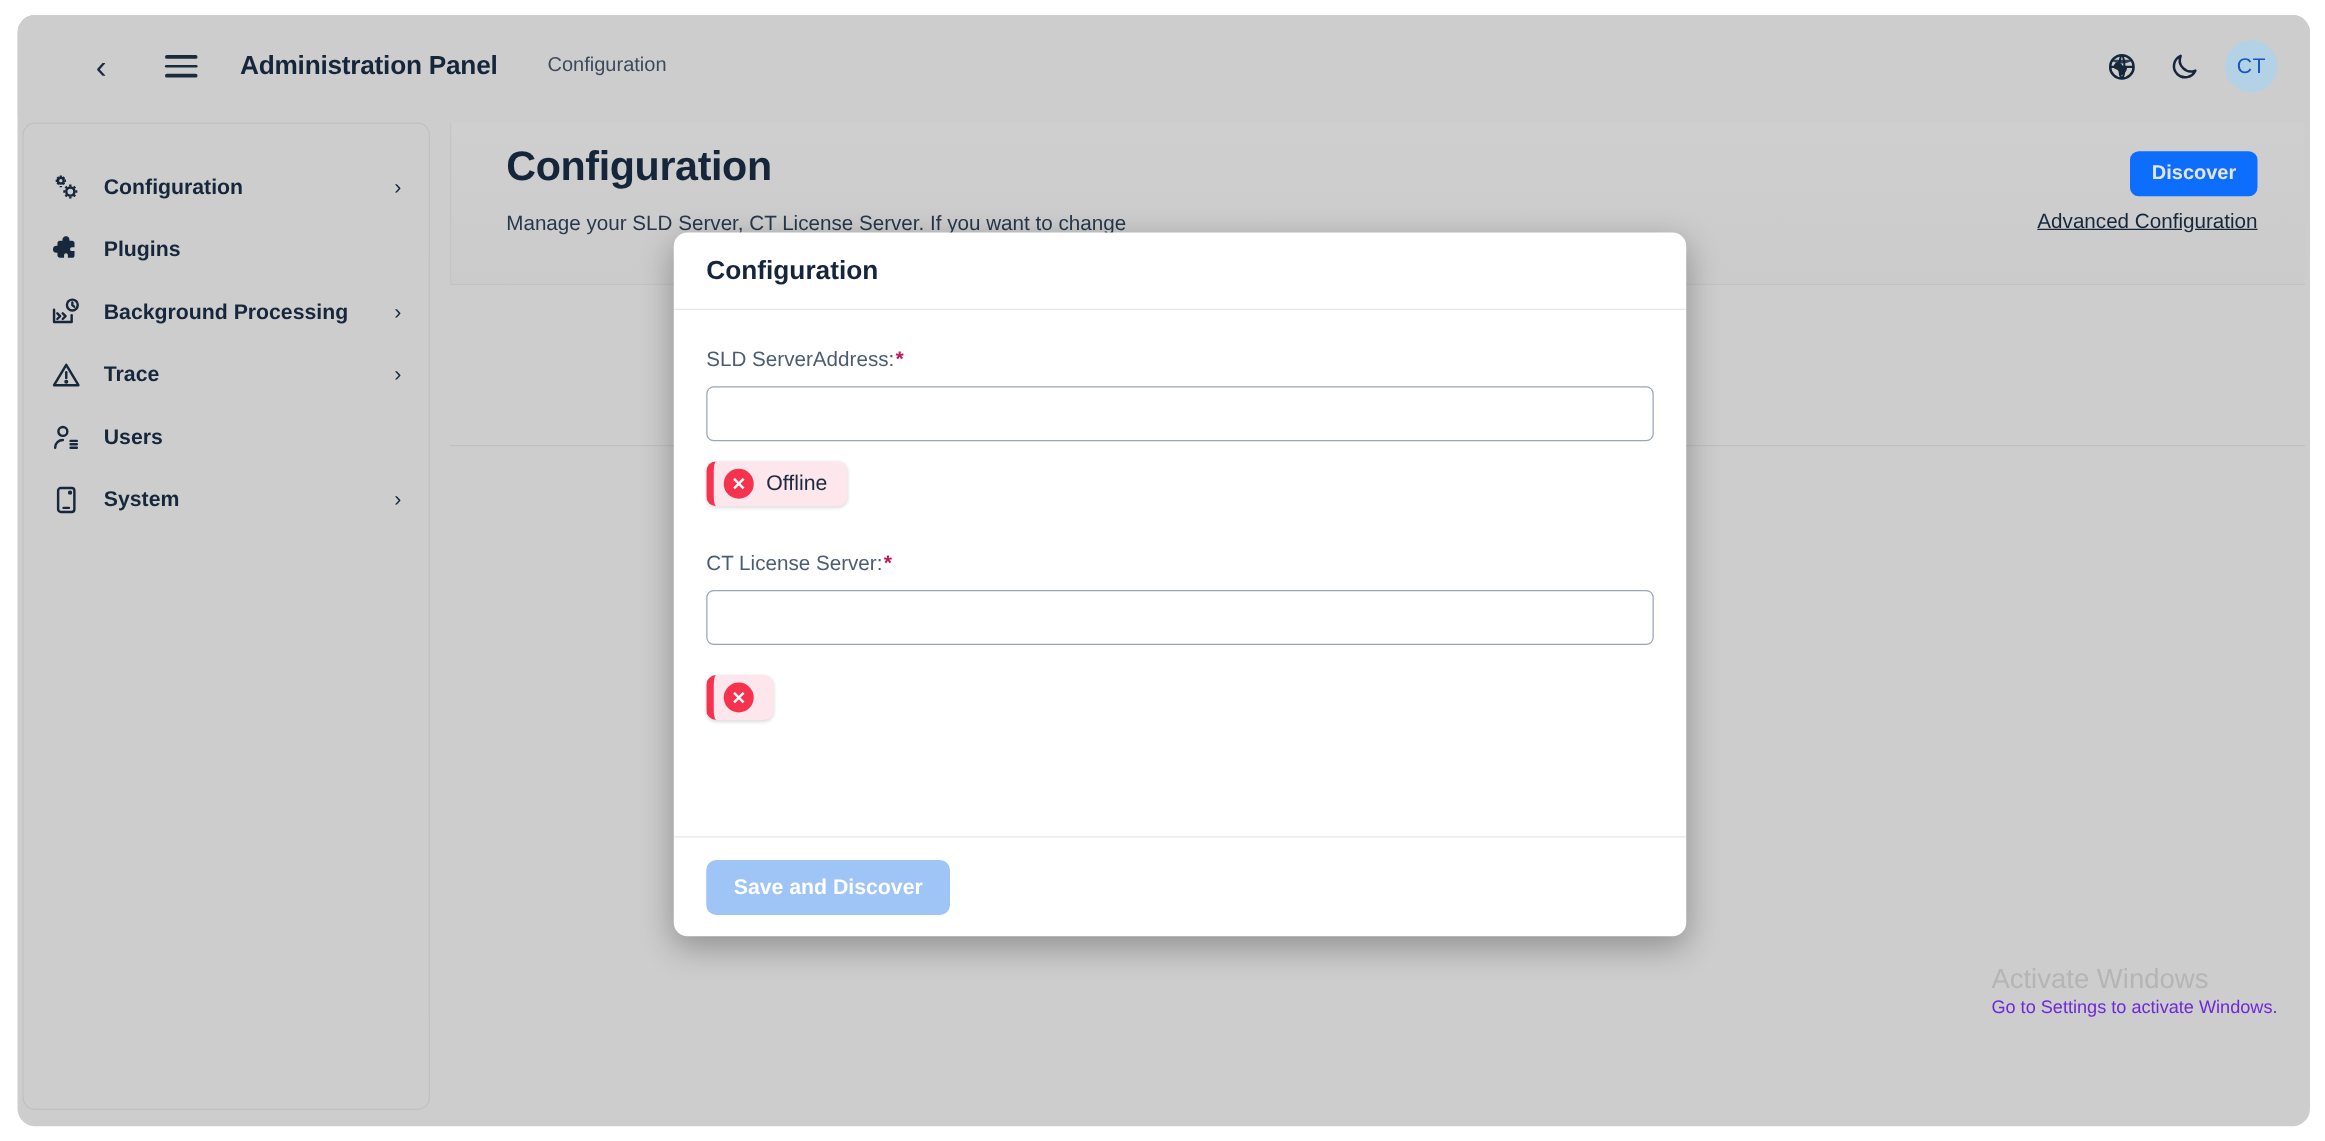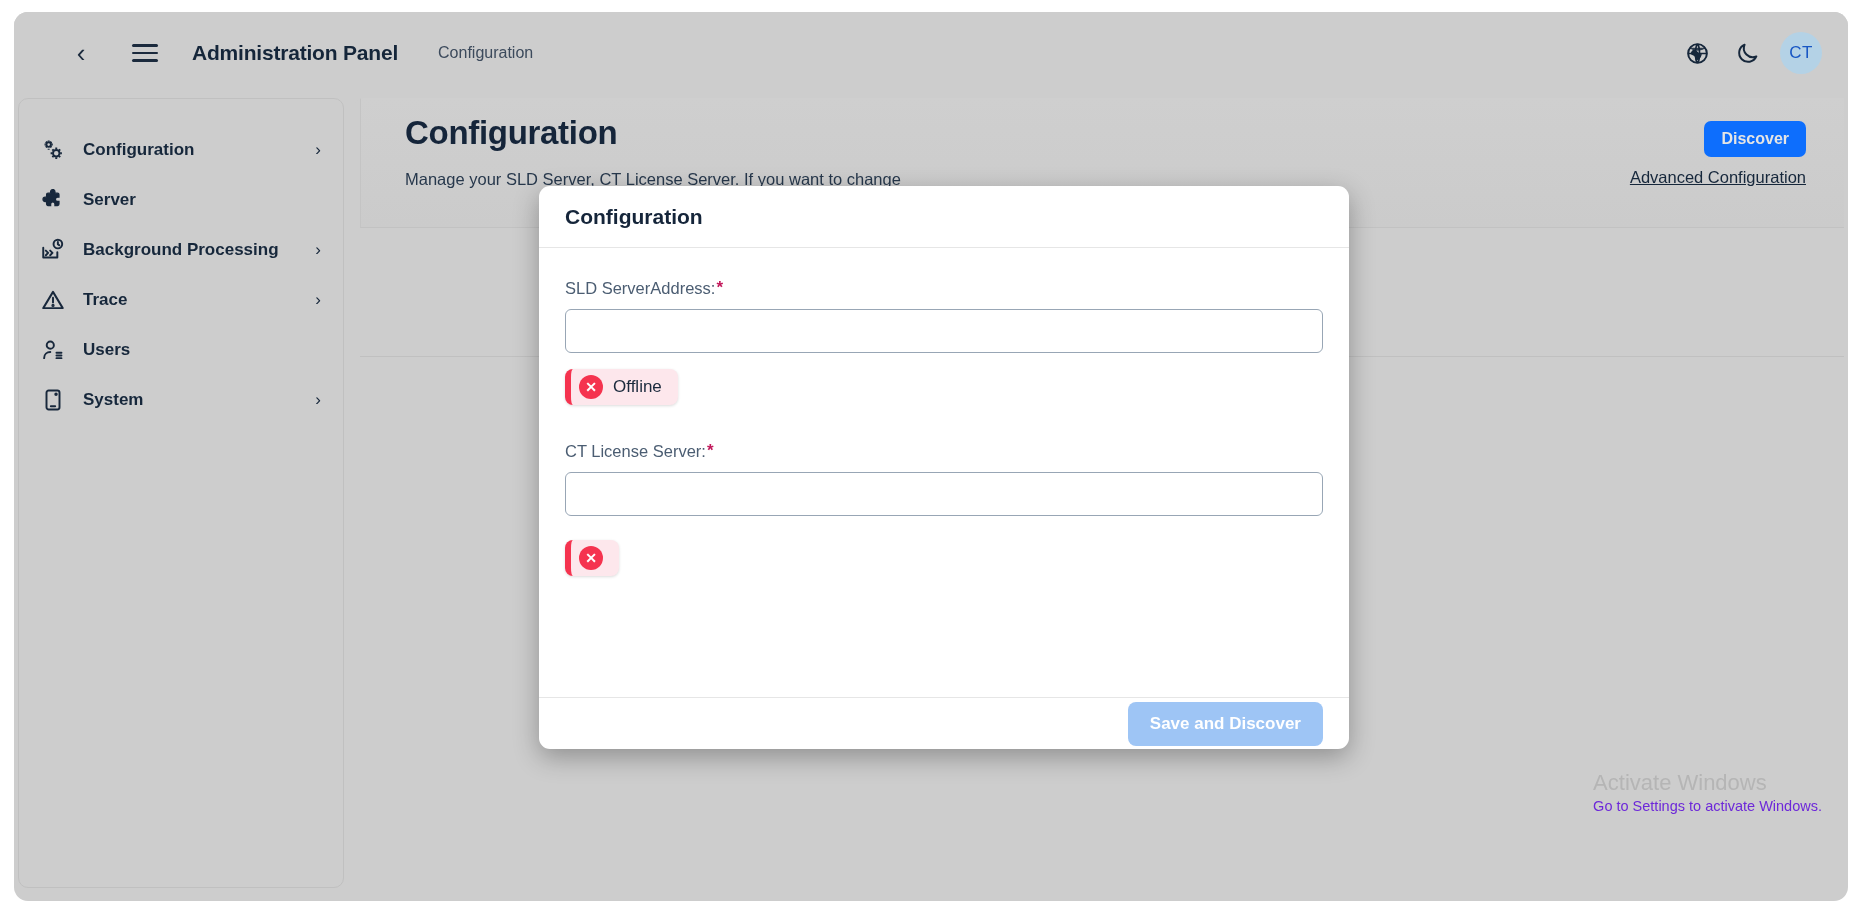--- a/index.html
+++ b/index.html
@@ -225,23 +225,23 @@
     width: 24px; height: 24px; border-radius: 50%;
     background: #f5334f;
     display: flex; align-items: center; justify-content: center;
     color: #ffffff; font-size: 14px; font-weight: 700;
     line-height: 1;
     flex: 0 0 24px;
   }
   .badge-text { font-size: 17px; color: #1b2a3d; }
 
   .modal-footer {
-    height: 52px;
+    height: 80px;
     border-top: 1px solid #e6e6e6;
-    display: flex; align-items: center; justify-content: flex-end;
+    display: flex; align-items: center; justify-content: flex-start;
     padding: 0 26px;
   }
   .save-btn {
     background: #9ec5f5;
     color: #ffffff;
     font-size: 17px; font-weight: 600;
     border: none; border-radius: 8px;
     padding: 12px 22px;
     cursor: not-allowed;
     font-family: "Liberation Sans", sans-serif;
@@ -306,21 +306,21 @@
           <span class="nav-label">Configuration</span>
           <span class="nav-chevron">›</span>
         </div>
 
         <div class="nav-item">
           <span class="nav-icon">
             <svg width="26" height="26" viewBox="0 0 24 24" fill="#18283c" stroke="#18283c" stroke-width="1.2">
               <path d="M10.2 3.2a2 2 0 0 1 3.6 1.2v1.3h2.4a1.3 1.3 0 0 1 1.3 1.3v2.4h-1.3a2 2 0 0 0 0 4h1.3v2.4a1.3 1.3 0 0 1-1.3 1.3h-2.4v-1.3a2 2 0 0 0-4 0v1.3H7.4a1.3 1.3 0 0 1-1.3-1.3v-2.4H4.8a2 2 0 0 1 0-4h1.3V7a1.3 1.3 0 0 1 1.3-1.3h2.4V4.4c0-.45.1-.86.4-1.2z"></path>
             </svg>
           </span>
-          <span class="nav-label">Server</span>
+          <span class="nav-label">Plugins</span>
         </div>
 
         <div class="nav-item">
           <span class="nav-icon">
             <svg width="26" height="26" viewBox="0 0 24 24" fill="none" stroke="#18283c" stroke-width="1.8" stroke-linecap="round" stroke-linejoin="round">
               <path d="M3 10v9h13v-5"></path>
               <path d="M5.4 12.6l2.1 2.1-2.1 2.1M9.4 12.6l2.1 2.1-2.1 2.1"></path>
               <circle cx="16.5" cy="6.5" r="4"></circle>
               <path d="M16.5 4.6v2l1.3 1.1"></path>
             </svg>

